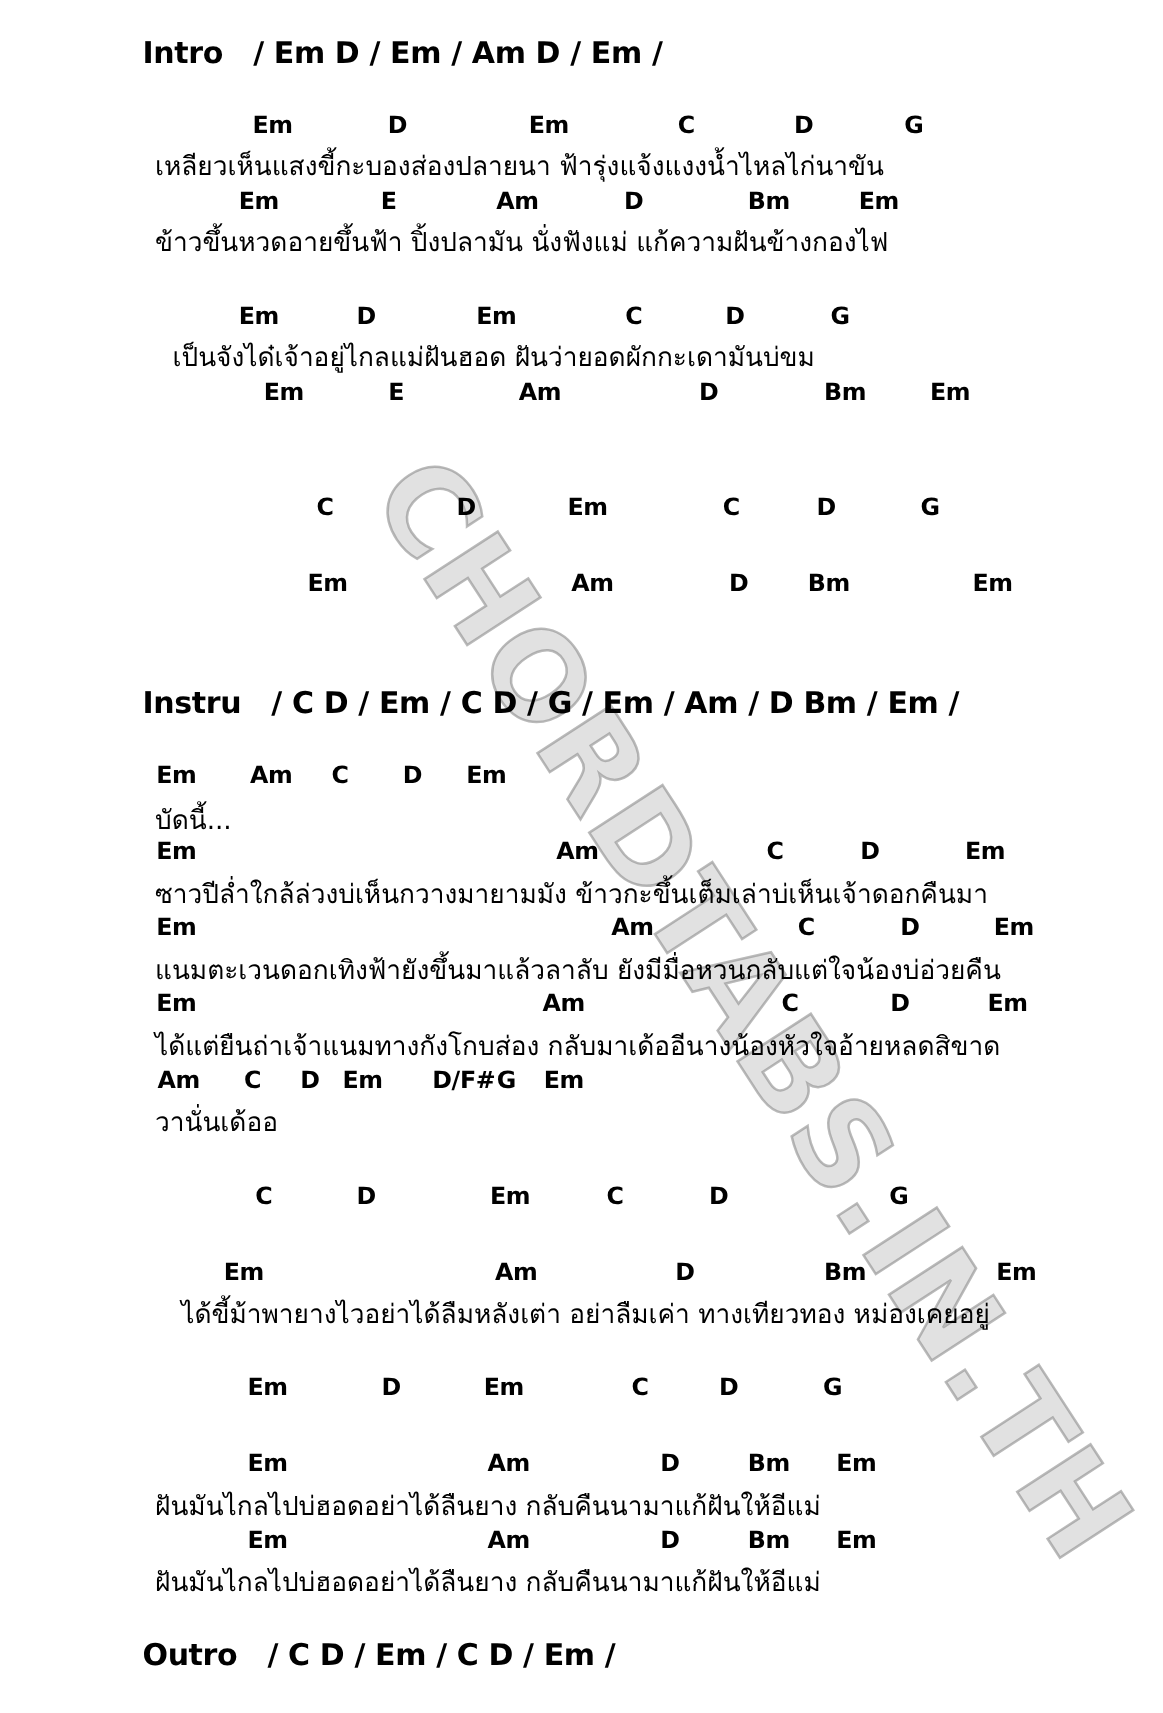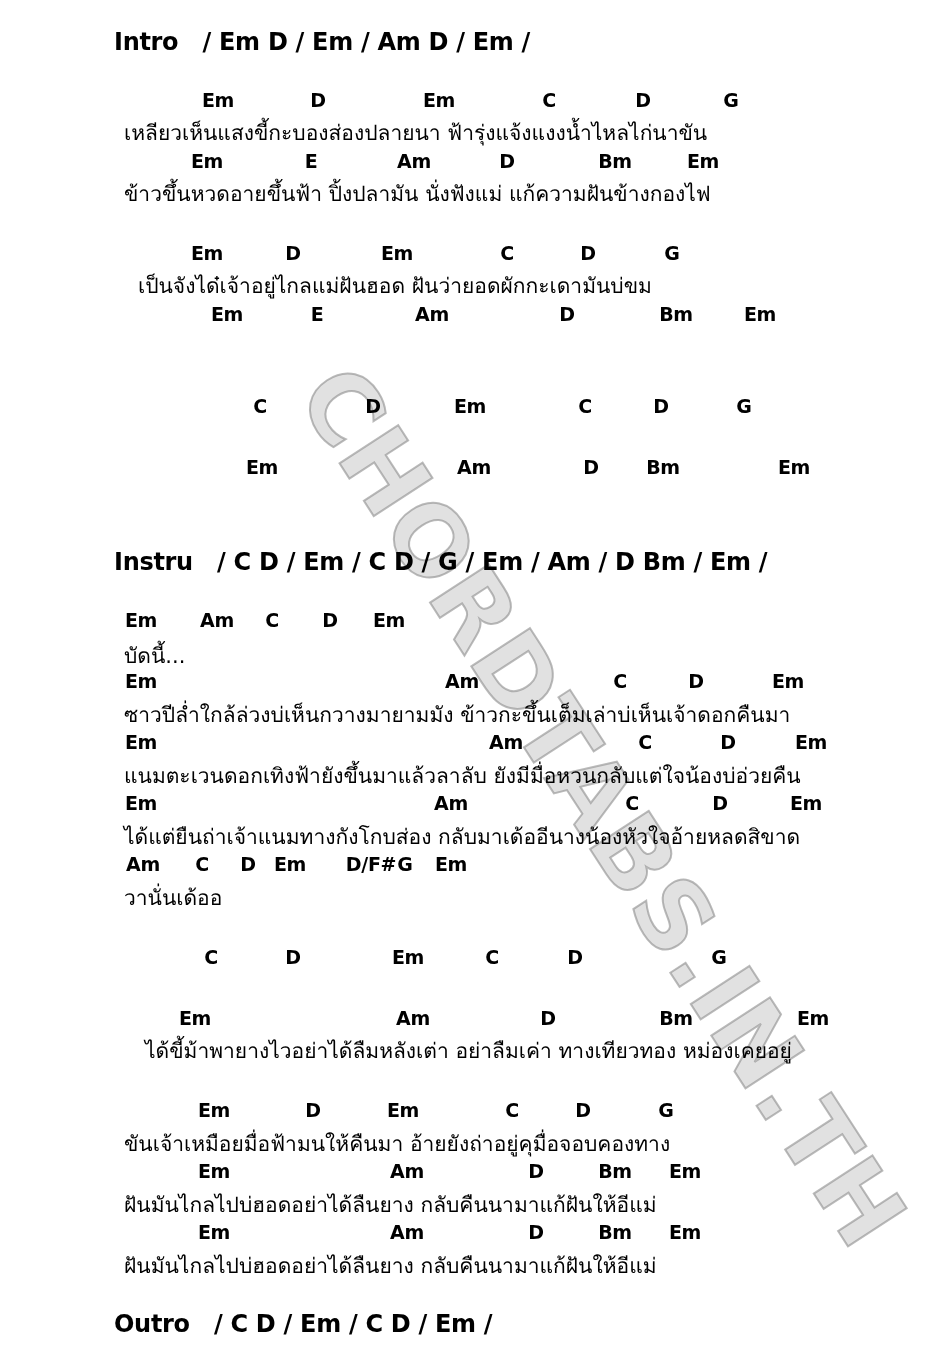--- a/index.html
+++ b/index.html
@@ -129,21 +129,20 @@
   <div class="chord" style="top:1007px;left:676px">Bm</div>
   <div class="chord" style="top:1007px;left:813px">Em</div>
   <div class="lyric" style="top:1034px;left:145px">ได้ขี้ม้าพายางไวอย่าได้ลืมหลังเต่า อย่าลืมเค่า ทางเทียวทอง หม่องเคยอยู่</div>
 
   <div class="chord" style="top:1099px;left:214px">Em</div>
   <div class="chord" style="top:1099px;left:313px">D</div>
   <div class="chord" style="top:1099px;left:403px">Em</div>
   <div class="chord" style="top:1099px;left:512px">C</div>
   <div class="chord" style="top:1099px;left:583px">D</div>
   <div class="chord" style="top:1099px;left:666px">G</div>
-  <div class="lyric" style="top:1127px;left:124px">ขันเจ้าเหมือยมื่อฟ้ามนให้คืนมา    อ้ายยังถ่าอยู่คุมื่อจอบคองทาง</div>
 
   <div class="chord" style="top:1160px;left:214px">Em</div>
   <div class="chord" style="top:1160px;left:407px">Am</div>
   <div class="chord" style="top:1160px;left:536px">D</div>
   <div class="chord" style="top:1160px;left:615px">Bm</div>
   <div class="chord" style="top:1160px;left:685px">Em</div>
   <div class="lyric" style="top:1188px;left:124px">ฝันมันไกลไปบ่ฮอดอย่าได้ลืนยาง  กลับคืนนามาแก้ฝันให้อีแม่</div>
 
   <div class="chord" style="top:1221px;left:214px">Em</div>
   <div class="chord" style="top:1221px;left:407px">Am</div>

